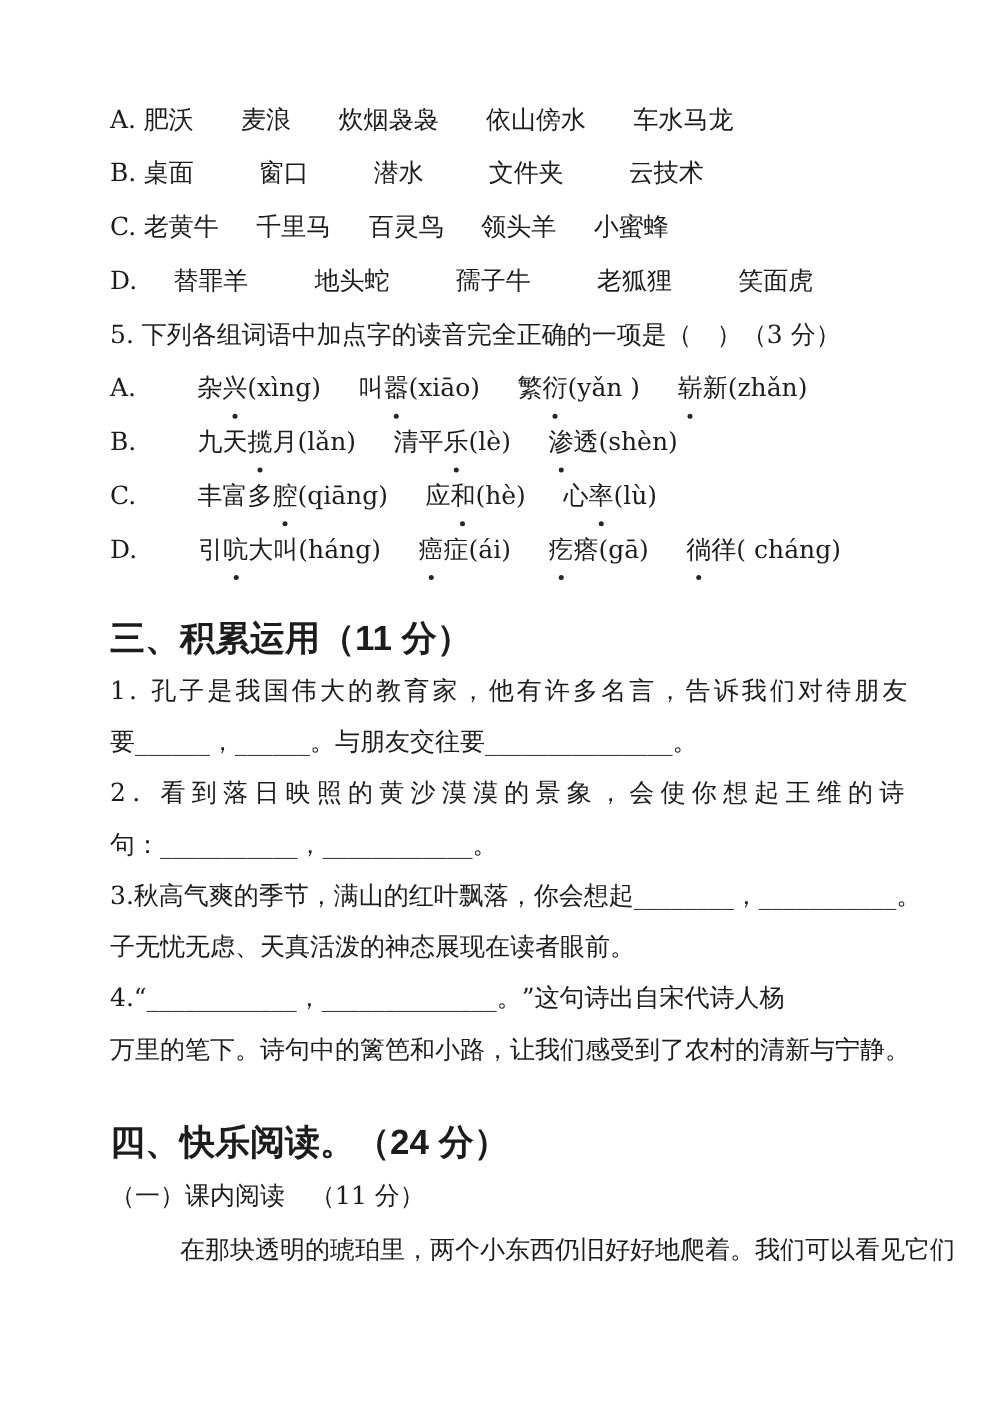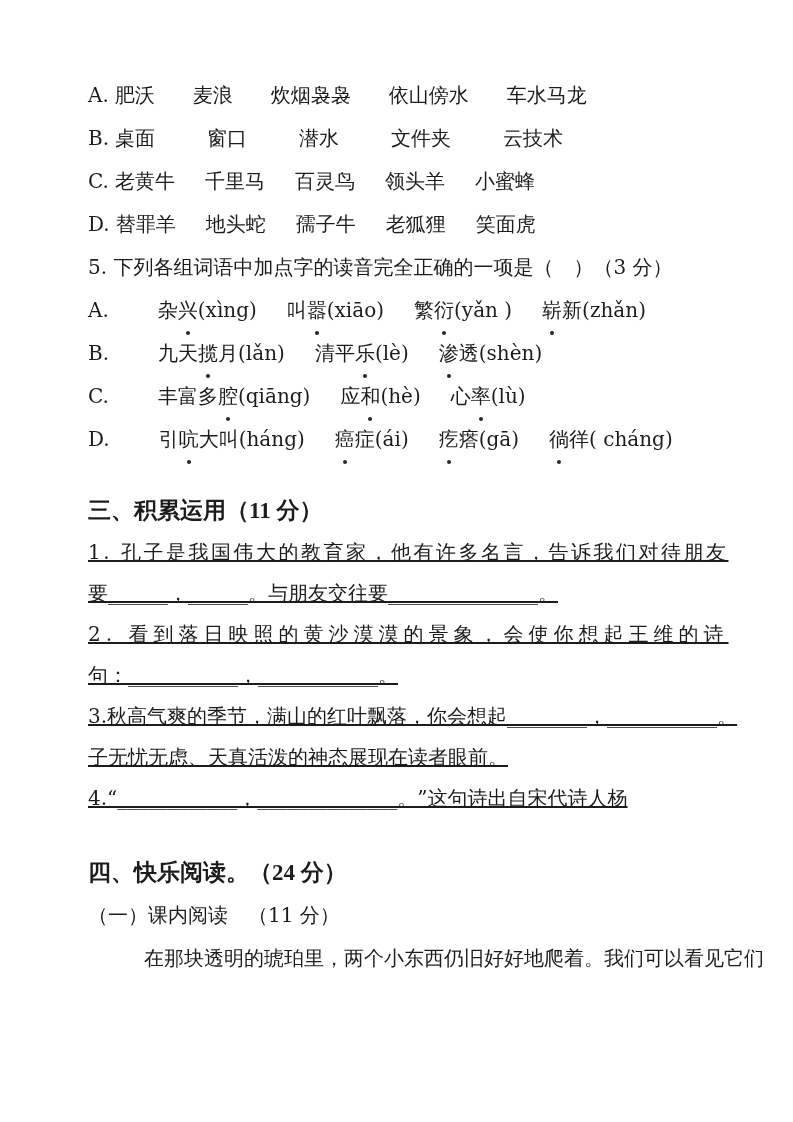--- a/index.html
+++ b/index.html
@@ -20,46 +20,46 @@
     line-height:43px;
     white-space:nowrap;
   }
   
   .wrow{display:flex;align-items:baseline;}
   .wrow .label{margin-right:6px;}
   .wrow .items{display:flex;}
   .row-a .witem{margin-right:38px;}
   .row-b .witem{margin-right:52px;}
   .row-c .witem{margin-right:30px;}
-  .row-d .witem{margin-right:30px;}
+  .row-d .witem{margin-right:30px;margin-left:23px;}
   
   .prow{display:flex;align-items:baseline;}
   .prow .label{margin-right:4px;}
   .prow .items{display:flex;margin-left:45px;}
   .pitem{margin-right:30px;}
   
   .du{position:relative;display:inline-block;}
   .du::after{
     content:"";
     position:absolute;
     left:50%;bottom:-3px;
     transform:translateX(-50%);
     width:4px;height:4px;border-radius:50%;
     background:#262626;
   }
   
   .heading{
-    font-family:Liberation Serif, serif;
+    font-family:Liberation Sans, sans-serif;
     font-weight:700;
-    font-size:23px;
+    font-size:28px;
     line-height:43px;
     white-space:nowrap;
   }
   #sec3{margin-top:28px;}
-  #sec3 .line{line-height:41px;text-decoration:underline;}
+  #sec3 .line{line-height:41px;}
   #sec3 .heading{line-height:43px;}
   #sec4{margin-top:32px;}
   .spread-medium{letter-spacing:2.5px;}
   .spread-wide{letter-spacing:5px;}
   .passage-line{text-indent:56px;}
 </style>
 </head>
 <body>
 
 <div class="page">
@@ -143,20 +143,21 @@
 
   <div id="sec3">
     <div class="heading">三、积累运用（11 分）</div>
     <div class="line spread-medium">1. 孔子是我国伟大的教育家，他有许多名言，告诉我们对待朋友</div>
     <div class="line">要______，______。与朋友交往要_______________。</div>
     <div class="line spread-wide">2. 看到落日映照的黄沙漠漠的景象，会使你想起王维的诗</div>
     <div class="line">句：___________，____________。</div>
     <div class="line">3.秋高气爽的季节，满山的红叶飘落，你会想起________，___________。</div>
     <div class="line">子无忧无虑、天真活泼的神态展现在读者眼前。</div>
     <div class="line">4.“____________，______________。”这句诗出自宋代诗人杨</div>
+    <div class="line">万里的笔下。诗句中的篱笆和小路，让我们感受到了农村的清新与宁静。</div>
   </div>
 
   <div id="sec4">
     <div class="heading">四、快乐阅读。（24 分）</div>
     <div class="line">（一）课内阅读　（11 分）</div>
     <div class="line passage-line">在那块透明的琥珀里，两个小东西仍旧好好地爬着。我们可以看见它们</div>
   </div>
 
 </div>
 

